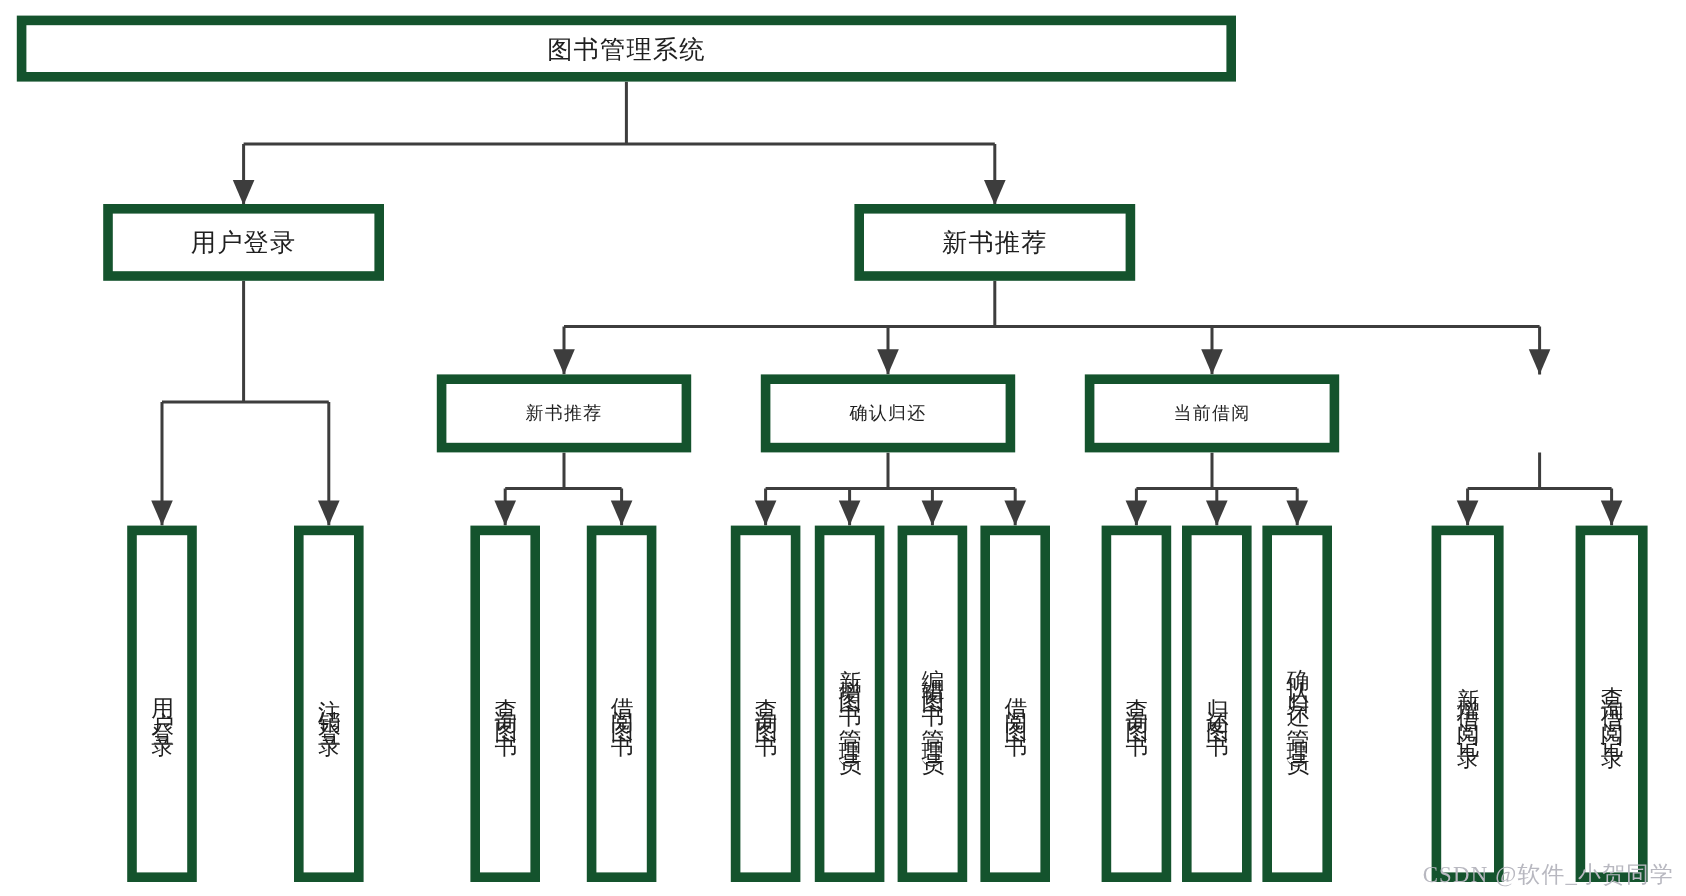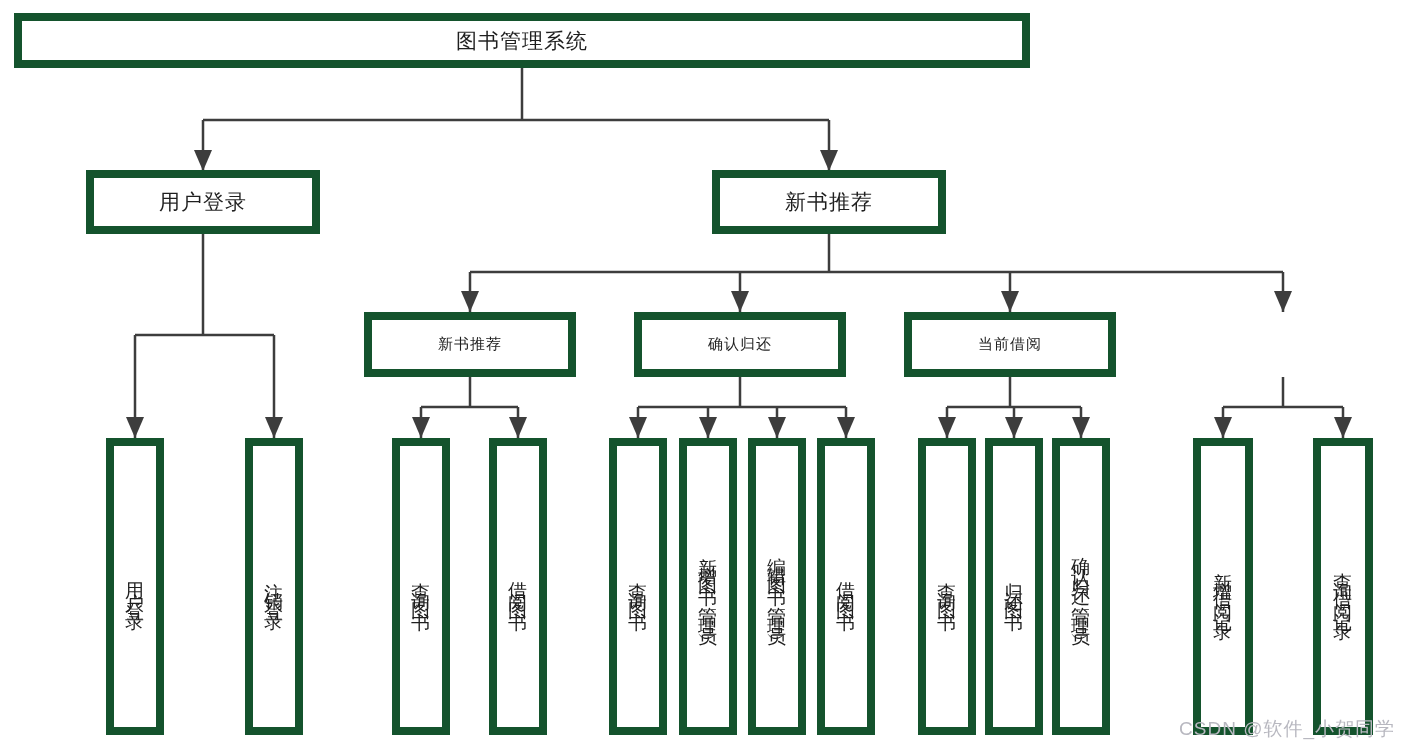--- a/index.html
+++ b/index.html
@@ -22,21 +22,21 @@
   .l3   { top: 312px; width: 212px; height: 65px; font-size: 15px; letter-spacing: 1px; }
   .leaf {
     top: 438px; width: 58px; height: 297px;
     writing-mode: vertical-rl; text-orientation: mixed;
     font-size: 19px; letter-spacing: 10px; line-height: 1;
     white-space: normal;
   }
   .leaf.wide { width: 60px; }
   .watermark {
     position: absolute; right: 10px; bottom: 5px;
-    font-size: 19px; letter-spacing: 1px; color: #b8b8c0;
+    font-size: 19px; letter-spacing: 1px; color: #b8b8c0; font-family: Liberation Serif, serif;
   }
 </style>
 </head>
 <body>
 
 <div class="stage">
 
   <svg class="connectors" width="1405" height="747" viewBox="0 0 1405 747">
     <g stroke="#3d3d3d" stroke-width="2.5" fill="none">
 

